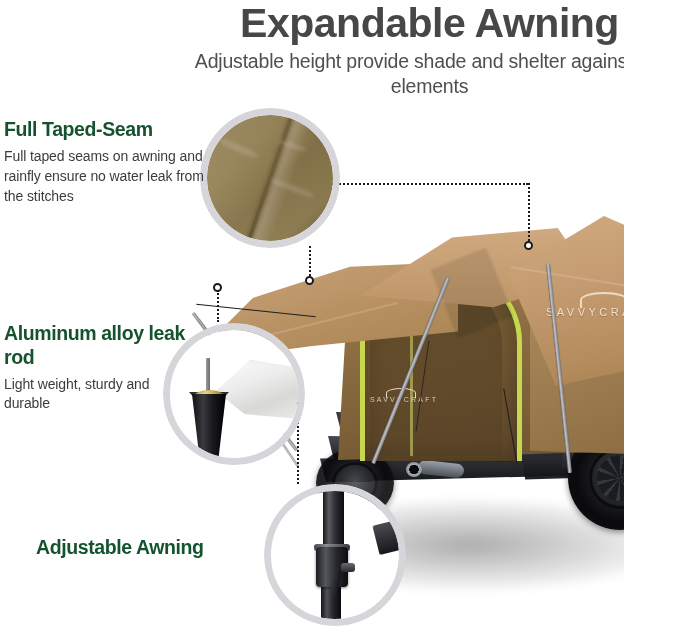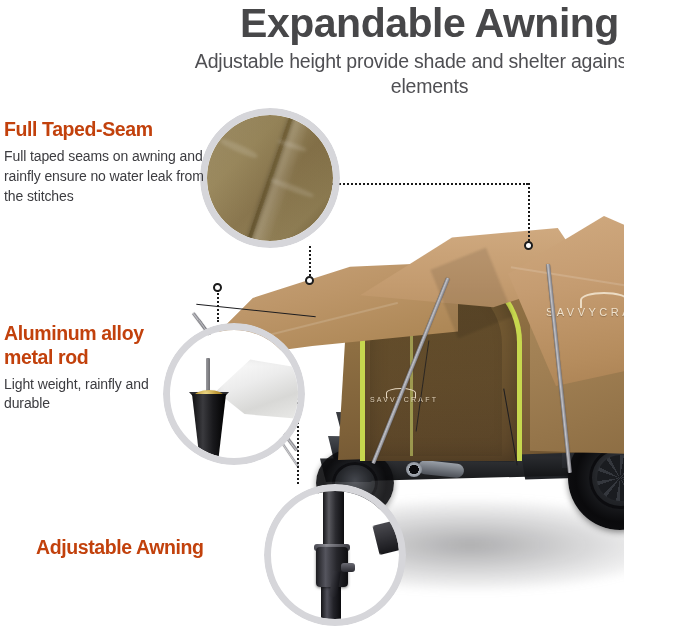--- a/index.html
+++ b/index.html
@@ -19,21 +19,21 @@
     letter-spacing:-0.5px;line-height:1.05;margin:0;padding-top:2px;
     white-space:nowrap;
   }
   .subtitle{
     font-size:19.5px;color:#4f4f53;line-height:1.28;margin:4px 0 0 0;
     letter-spacing:-0.2px;
   }
 
   
   .feature{position:absolute;}
-  .f-title{font-size:19.5px;font-weight:bold;color:#c2410c;line-height:1.22;letter-spacing:-0.4px;margin:0;}
+  .f-title{font-size:19.5px;font-weight:bold;color:#14532d;line-height:1.22;letter-spacing:-0.4px;margin:0;}
   .f-desc{font-size:14px;color:#3c3c40;line-height:1.42;margin:5px 0 0 0;letter-spacing:-0.1px;}
 
   .feature-1{left:4px;top:118px;width:200px;}
   .feature-2{left:4px;top:322px;width:190px;}
   .feature-3{left:36px;top:536px;width:230px;}
 
   
   .callout{position:absolute;border-radius:50%;overflow:hidden;}
   .ring{
     position:absolute;border-radius:50%;
@@ -336,21 +336,21 @@
     </div>
     <div class="ring" style="inset:0;"></div>
   </div>
 
   <div class="feature feature-1">
     <div class="f-title">Full Taped-Seam</div>
     <div class="f-desc">Full taped seams on awning and rainfly ensure no water leak from the stitches</div>
   </div>
 
   <div class="feature feature-2">
-    <div class="f-title">Aluminum alloy metal rod</div>
-    <div class="f-desc">Light weight, rainfly and durable</div>
+    <div class="f-title">Aluminum alloy leak rod</div>
+    <div class="f-desc">Light weight, sturdy and durable</div>
   </div>
 
   <div class="feature feature-3">
     <div class="f-title">Adjustable Awning</div>
   </div>
 
 </div>
 
 </body></html>

